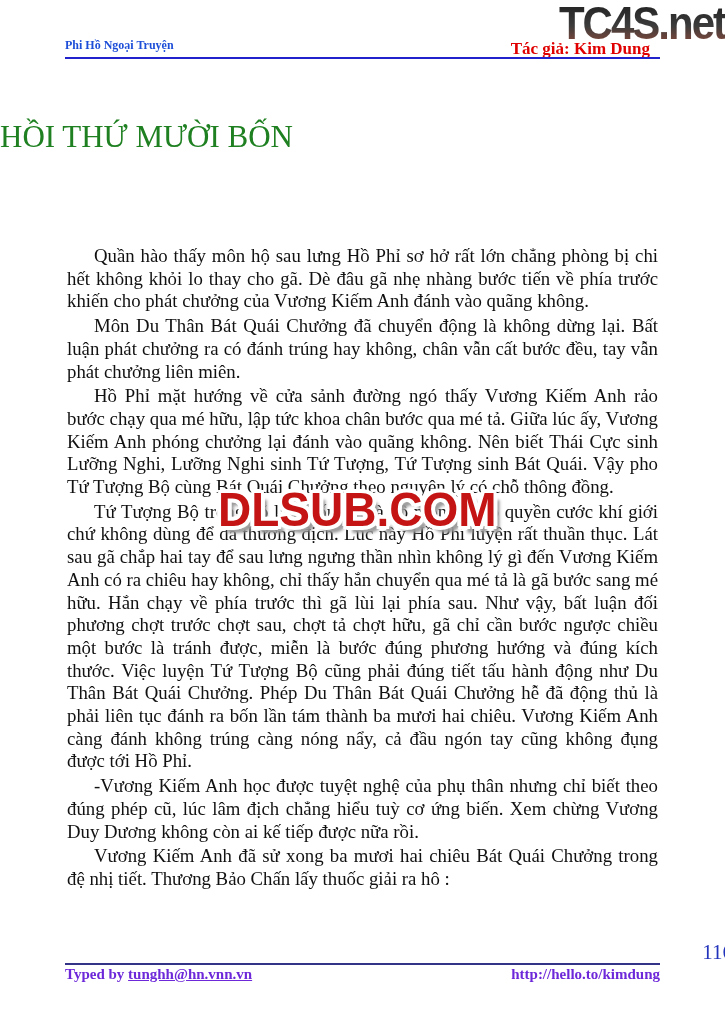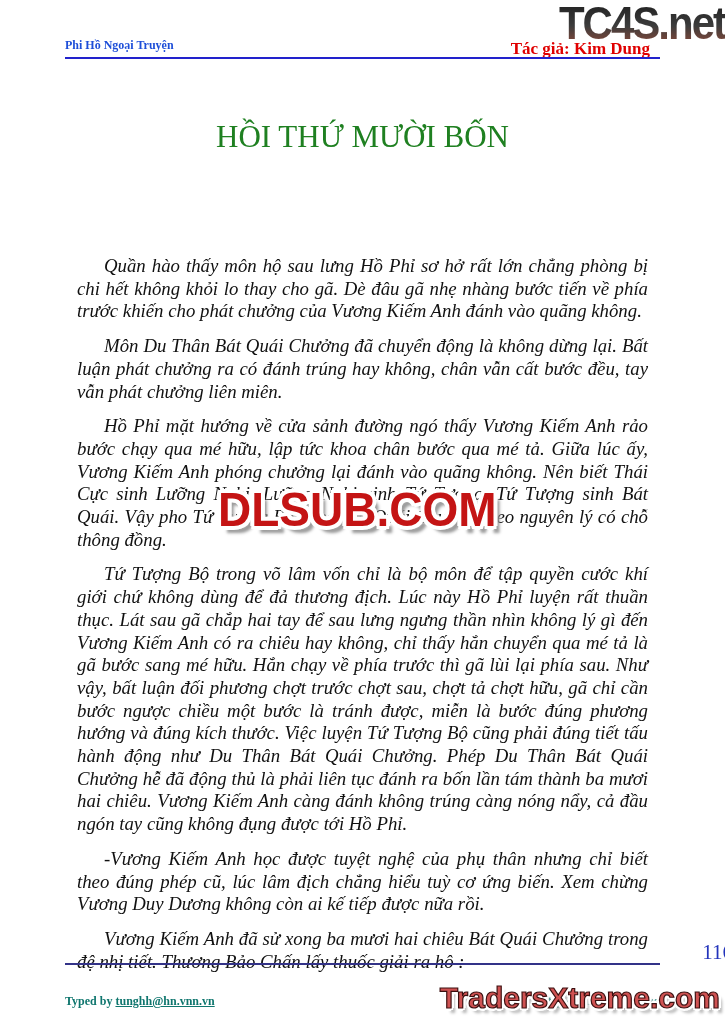--- a/index.html
+++ b/index.html
@@ -31,32 +31,32 @@
     color:#e00000;font-weight:bold;font-size:17px;
   }
   .header-divider{
     position:absolute;top:57px;left:65px;width:595px;height:2px;
     background:#2222cc;
   }
 
   
   .chapter-title{
     position:absolute;top:116px;left:0;width:725px;
-    text-align:center;font-size:31px;line-height:41px;
+    font-size:31px;line-height:41px;
   }
   .chapter-title .line1{color:#1f8021;}
   .chapter-title .line2{color:#ee1c1c;}
 
   
   .body-text{
     position:absolute;top:243px;left:65px;width:595px;
     font-size:18.8px;line-height:22.7px;color:#111;
     text-align:justify;
   }
-  .body-text p{margin:12px;text-indent:27px;font-style:italic;}
+  .body-text p{margin:2px;text-indent:27px;}
 
   
   .dlsub{
     position:absolute;top:482px;left:218px;
     font-family:"Liberation Sans", sans-serif;
     font-weight:900;font-size:46px;letter-spacing:0px;
     color:#c41414;
     transform:scaleY(1.05);
     text-shadow:
       -3px -3px 0 #fff, 0 -3px 0 #fff, 3px -3px 0 #fff,
@@ -71,21 +71,21 @@
     position:absolute;top:940px;left:0;width:725px;
     text-align:right;color:#2233bb;font-size:21px;padding-left:8px;
   }
   .footer-divider{
     position:absolute;top:963px;left:65px;width:595px;height:2px;
     background:#333388;
   }
   .footer-row{
     position:absolute;top:966px;left:65px;width:595px;
     display:flex;justify-content:space-between;
-    color:#0f766e;font-weight:bold;font-size:12px;margin-top:28px;
+    color:#6d28d9;font-weight:bold;font-size:15px;
   }
   .email-link{text-decoration:underline;cursor:pointer;}
   .url-link{text-decoration:none;}
 
   .traders-logo{
     position:absolute;top:981px;right:5px;
     font-family:"Liberation Sans", sans-serif;
     font-weight:bold;font-size:30px;letter-spacing:0px;
     color:#cf5252;
     -webkit-text-stroke:1.2px #3a1010;
@@ -122,15 +122,14 @@
 
   <div class="page-number">116</div>
   <div class="footer-divider"></div>
   <div class="footer-row">
     <span>
       <span>Typed by </span><span class="email-link">tunghh@hn.vnn.vn</span>
     </span>
     <span class="url-link">http://hello.to/kimdung</span>
   </div>
 
-  <div class="traders-logo">TradersXtreme.com</div>
 
 </div>
 
 </body></html>

